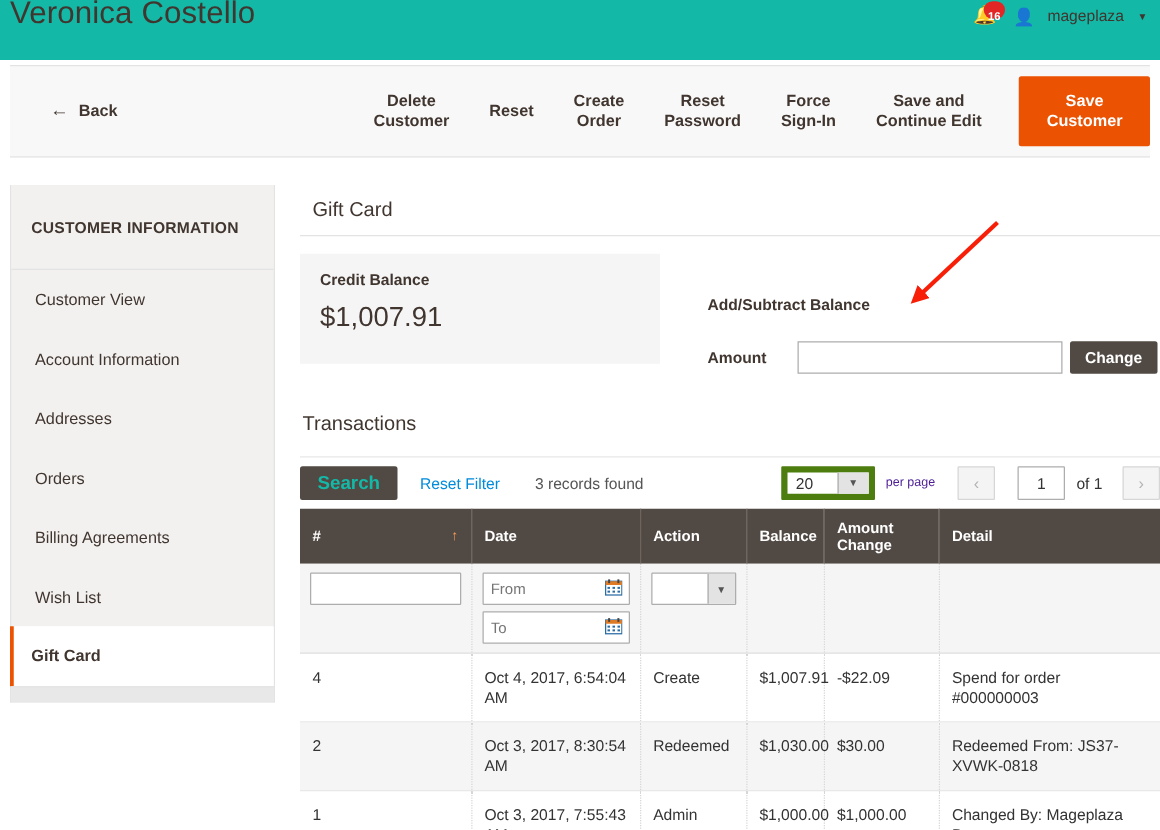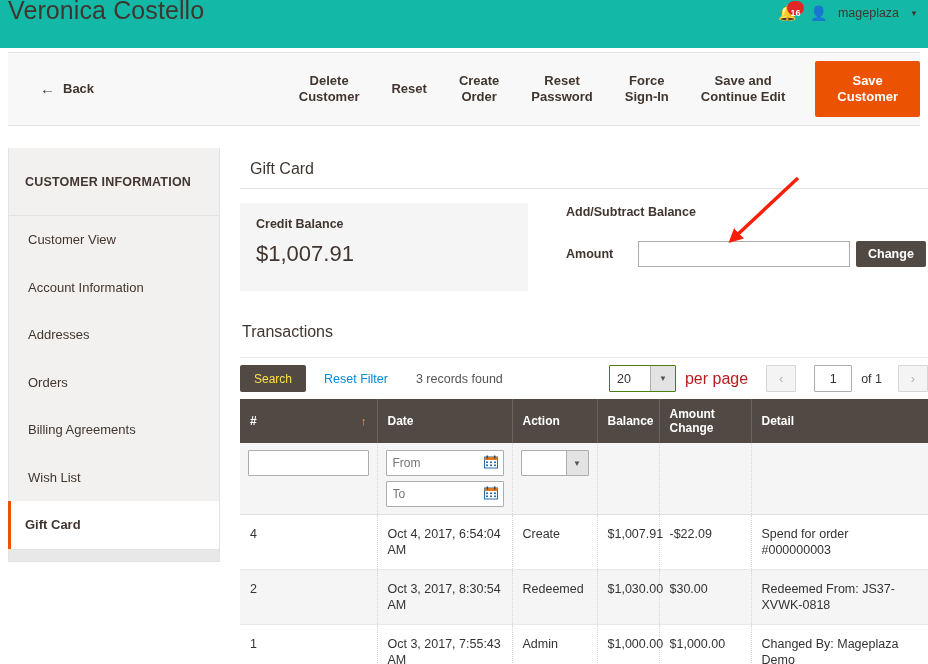--- a/index.html
+++ b/index.html
@@ -93,21 +93,21 @@
   }
 
   .giftcard-row { display: flex; margin-top: 14px; }
   .credit-box {
     width: 288px; height: 88px; background: #f5f5f5; padding: 14px 16px;
   }
   .credit-label { font-size: 12.5px; font-weight: bold; color: #41362f; }
   .credit-value { font-size: 22px; color: #41362f; margin-top: 10px; }
 
   .addsub { margin-left: 38px; padding-top: 2px; }
-  .addsub-label { font-size: 12.5px; font-weight: bold; color: #41362f; }
+  .addsub-label { font-size: 12.5px; font-weight: bold; color: #41362f; margin-top: 32px; }
   .amount-row { display: flex; align-items: center; margin-top: 22px; }
   .amount-label { font-size: 12.5px; font-weight: bold; color: #41362f; width: 72px; }
   .amount-input {
     width: 212px; height: 26px; border: 1px solid #adadad; background: #ffffff;
     font-family: "Liberation Sans", sans-serif; font-size: 12.5px; padding: 0 6px;
     color: #333; outline: none;
   }
   .change-btn {
     height: 26px; margin-left: 6px; background: #514943; color: #ffffff;
     border: none; font-size: 12.5px; font-weight: bold; padding: 0 12px;
@@ -115,38 +115,38 @@
   }
   .amount-hint { font-size: 12px; color: #666666; margin: 5px 0 0 72px; }
 
   
   .trans-title { font-size: 16px; color: #41362f; margin-top: 32px; padding-left: 2px; }
   .grid-toolbar {
     display: flex; align-items: center; margin-top: 16px; height: 28px;
     border-top: 1px solid #e8e8e8; padding-top: 14px;
   }
   .search-btn {
-    background: #514943; color: #fde047; border: none; border-radius: 2px;
-    font-size: 12px; font-weight: normal; height: 27px; padding: 0 14px;
+    background: #514943; color: #14b8a6; border: none; border-radius: 2px;
+    font-size: 15px; font-weight: bold; height: 27px; padding: 0 14px;
     font-family: "Liberation Sans", sans-serif; cursor: pointer;
   }
   .reset-filter { color: #008bdb; font-size: 12.5px; margin-left: 18px; cursor: pointer; }
   .records-found { color: #555; font-size: 12.5px; margin-left: 28px; }
 
   .pager { display: flex; align-items: center; margin-left: auto; }
   .pp-select {
-    display: flex; align-items: stretch; border: 1px solid #4d7c0f; height: 27px;
+    display: flex; align-items: stretch; border: 5px solid #4d7c0f; height: 27px;
     background: #ffffff; border-radius: 1px;
   }
   .pp-value { font-size: 12.5px; color: #333; padding: 0 10px 0 7px; display: flex; align-items: center; min-width: 40px; }
   .pp-arrow {
     width: 25px; background: #e3e3e3; border-left: 1px solid #adadad;
     display: flex; align-items: center; justify-content: center; font-size: 8px; color: #555;
   }
-  .per-page-label { font-size: 16px; color: #b91c1c; margin-left: 9px; }
+  .per-page-label { font-size: 10px; color: #4c1d95; margin-left: 9px; }
   .pg-btn {
     width: 30px; height: 27px; border: 1px solid #d6d6d6; background: #f4f4f4;
     display: flex; align-items: center; justify-content: center;
     color: #b3b3b3; font-size: 13px; margin-left: 18px; cursor: pointer; border-radius: 1px;
   }
   .pg-input {
     width: 38px; height: 27px; border: 1px solid #adadad; background: #ffffff;
     text-align: center; font-size: 12.5px; color: #333; margin-left: 18px;
     font-family: "Liberation Sans", sans-serif; outline: none; border-radius: 1px;
   }

